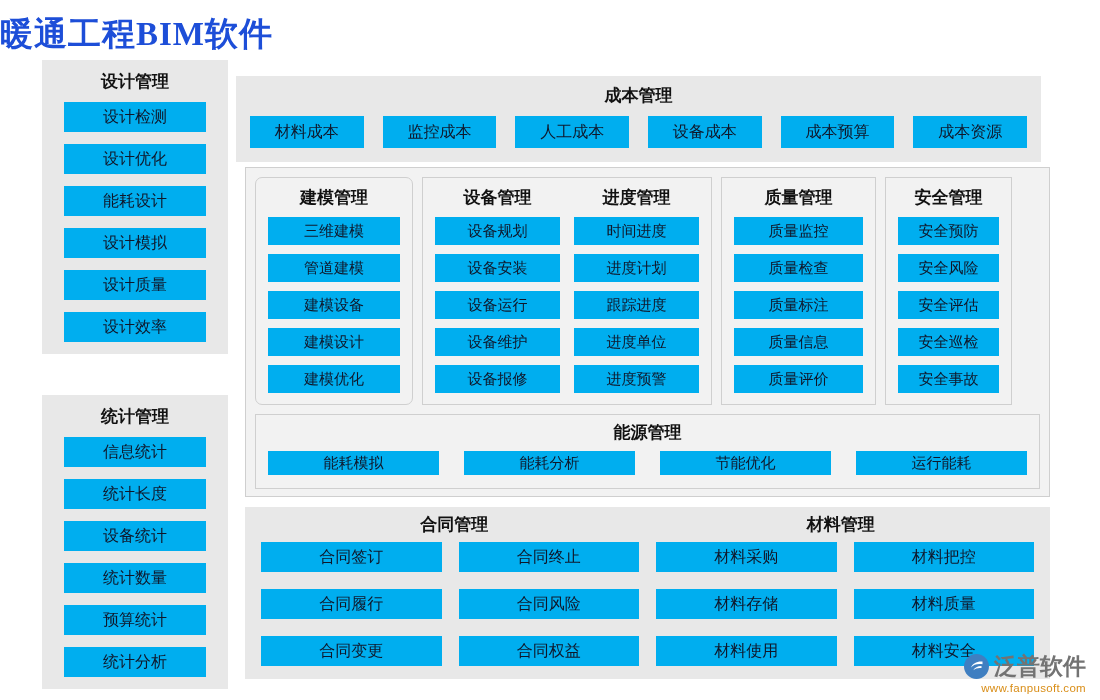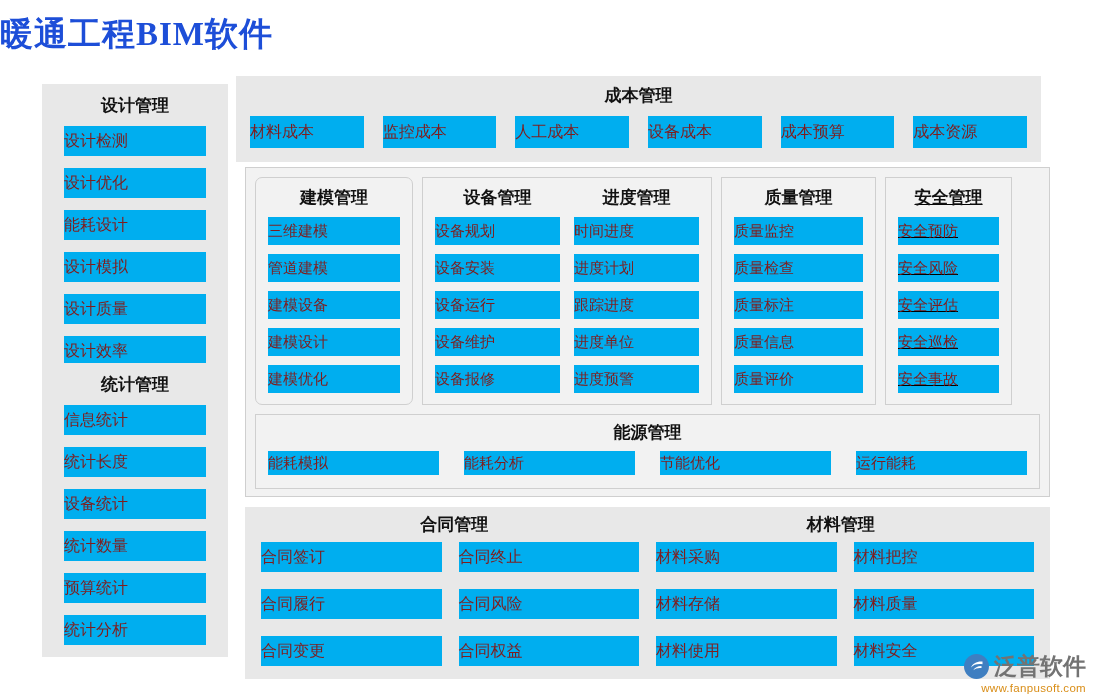--- a/index.html
+++ b/index.html
@@ -19,23 +19,23 @@
     font-size: 33px;
     font-weight: 700;
     letter-spacing: 1px;
     color: #1d4ed8;
     font-family: "Liberation Serif", "DejaVu Serif", serif;
   }
 
   
   .tile {
     background: #00AEEF;
-    color: #7f1d1d;
+    color: #0f172a;
     font-size: 16px;
-    text-align: left;
+    text-align: center;
     line-height: 30px;
     height: 30px;
     white-space: nowrap;
     font-family: "Liberation Serif", "DejaVu Serif", serif;
   }
   .grp-title {
     text-align: center;
     font-size: 17px;
     font-weight: 700;
     color: #111111;
@@ -43,22 +43,22 @@
   }
 
   
   .side-panel {
     position: absolute;
     left: 42px;
     width: 186px;
     background: #E8E8E8;
     padding: 10px 22px 12px 22px;
   }
-  #side-design { top: 84px; }
-  #side-stats  { top: 363px; }
+  #side-design { top: 60px; }
+  #side-stats  { top: 395px; }
   .side-panel .grp-title { margin-bottom: 9px; }
   .side-panel .tile { margin-bottom: 12px; }
   .side-panel .tile:last-child { margin-bottom: 0; }
 
   
   #cost-panel {
     position: absolute;
     left: 236px; top: 76px;
     width: 805px;
     background: #E8E8E8;
@@ -83,21 +83,21 @@
     border: 1px solid #CFCFCF;
     padding: 8px 12px 10px 12px;
   }
   .sub-panel .grp-title { margin-bottom: 8px; font-size: 17px; }
   .sub-panel .tile { margin-bottom: 9px; height: 28px; line-height: 28px; font-size: 15px; }
   .sub-panel .tile:last-child { margin-bottom: 0; }
 
   #panel-model { width: 158px; border-radius: 7px; }
   #panel-equip-sched { width: 290px; }
   #panel-quality { width: 155px; }
-  #panel-safety { width: 127px; text-decoration: underline; }
+  #panel-safety { width: 127px; }
 
   .two-col { display: flex; gap: 14px; }
   .two-col > div { flex: 1 1 0; }
 
   
   #panel-energy {
     margin-top: 9px;
     height: 75px;
     padding: 6px 12px 8px 12px;
   }

